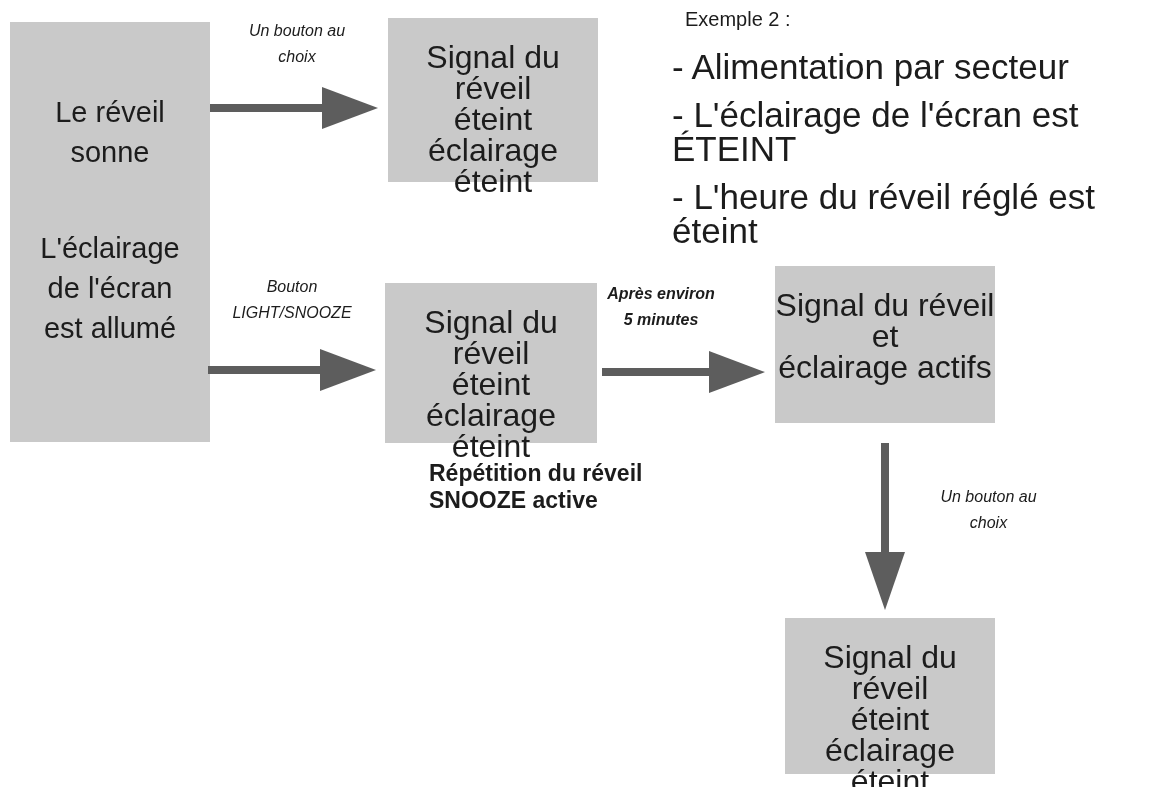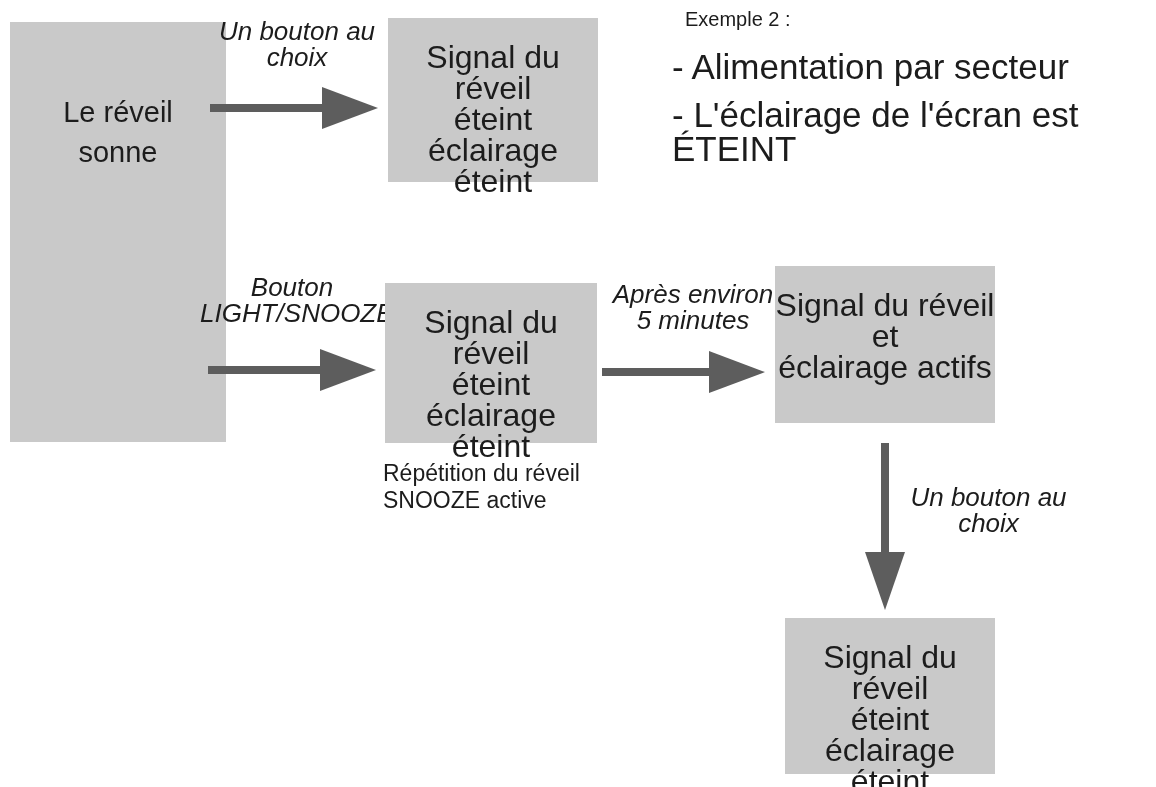--- a/index.html
+++ b/index.html
@@ -63,31 +63,32 @@
   .head-down {
     position: absolute;
     width: 0; height: 0;
     border-left: 20px solid transparent;
     border-right: 20px solid transparent;
     border-top: 58px solid var(--arrow-color);
   }
   .arrow-label {
     position: absolute;
     font-style: italic;
-    font-size: 26px;
+    font-size: 16px;
     line-height: 26px;
     text-align: center;
     white-space: pre-line;
   }
   .flow-caption {
     position: absolute;
-    font-weight: normal;
+    font-weight: bold;
     font-size: 23px;
     line-height: 27px;
     white-space: pre-line;
+    margin-left: 46px;
   }
   .note {
     position: absolute;
     left: 672px;
     top: 2px;
     width: 480px;
   }
   .note-title {
     font-size: 20px;
     line-height: 34px;
@@ -97,55 +98,59 @@
     font-size: 35px;
     line-height: 34px;
     margin: 0 0 14px 0;
   }
 </style>
 </head>
 <body>
 
 <div class="canvas">
 
-  <div class="box start-box" style="left:10px; top:22px; width:216px; height:420px;">
+  <div class="box start-box" style="left:10px; top:22px; width:200px; height:420px;">
     <div class="start-para">Le réveil
 sonne</div>
+    <div class="start-para">L'éclairage
+de l'écran
+est allumé</div>
   </div>
 
   <div class="shaft-h" style="left:210px; top:104px; width:115px;"></div>
   <div class="head-right" style="left:322px; top:87px;"></div>
   <div class="arrow-label" style="left:213px; top:18px; width:168px;">Un bouton au
 choix</div>
 
   <div class="box box-text pad-box" style="left:388px; top:18px; width:210px; height:164px;">Signal du réveil
 éteint
 éclairage éteint</div>
 
   <div class="note">
     <div class="note-title">Exemple 2 :</div>
     <div class="note-item">- Alimentation par secteur</div>
     <div class="note-item">- L'éclairage de l'écran est ÉTEINT</div>
+    <div class="note-item">- L'heure du réveil réglé est éteint</div>
   </div>
 
   <div class="shaft-h" style="left:208px; top:366px; width:115px;"></div>
   <div class="head-right" style="left:320px; top:349px;"></div>
   <div class="arrow-label" style="left:200px; top:274px; width:184px;">Bouton
 LIGHT/SNOOZE</div>
 
   <div class="box box-text pad-box" style="left:385px; top:283px; width:212px; height:160px;">Signal du réveil
 éteint
 éclairage éteint</div>
 
   <div class="flow-caption" style="left:383px; top:460px; width:250px;">Répétition du réveil
 SNOOZE active</div>
 
   <div class="shaft-h" style="left:602px; top:368px; width:110px;"></div>
   <div class="head-right" style="left:709px; top:351px;"></div>
-  <div class="arrow-label" style="left:612px; top:281px; width:162px;">Après environ
+  <div class="arrow-label" style="left:580px; top:281px; width:162px;font-weight:bold;">Après environ
 5 minutes</div>
 
   <div class="box box-text pad-box" style="left:775px; top:266px; width:220px; height:157px;">Signal du réveil et
 éclairage actifs</div>
 
   <div class="shaft-v" style="left:881px; top:443px; height:112px;"></div>
   <div class="head-down" style="left:865px; top:552px;"></div>
   <div class="arrow-label" style="left:906px; top:484px; width:165px;">Un bouton au
 choix</div>
 

